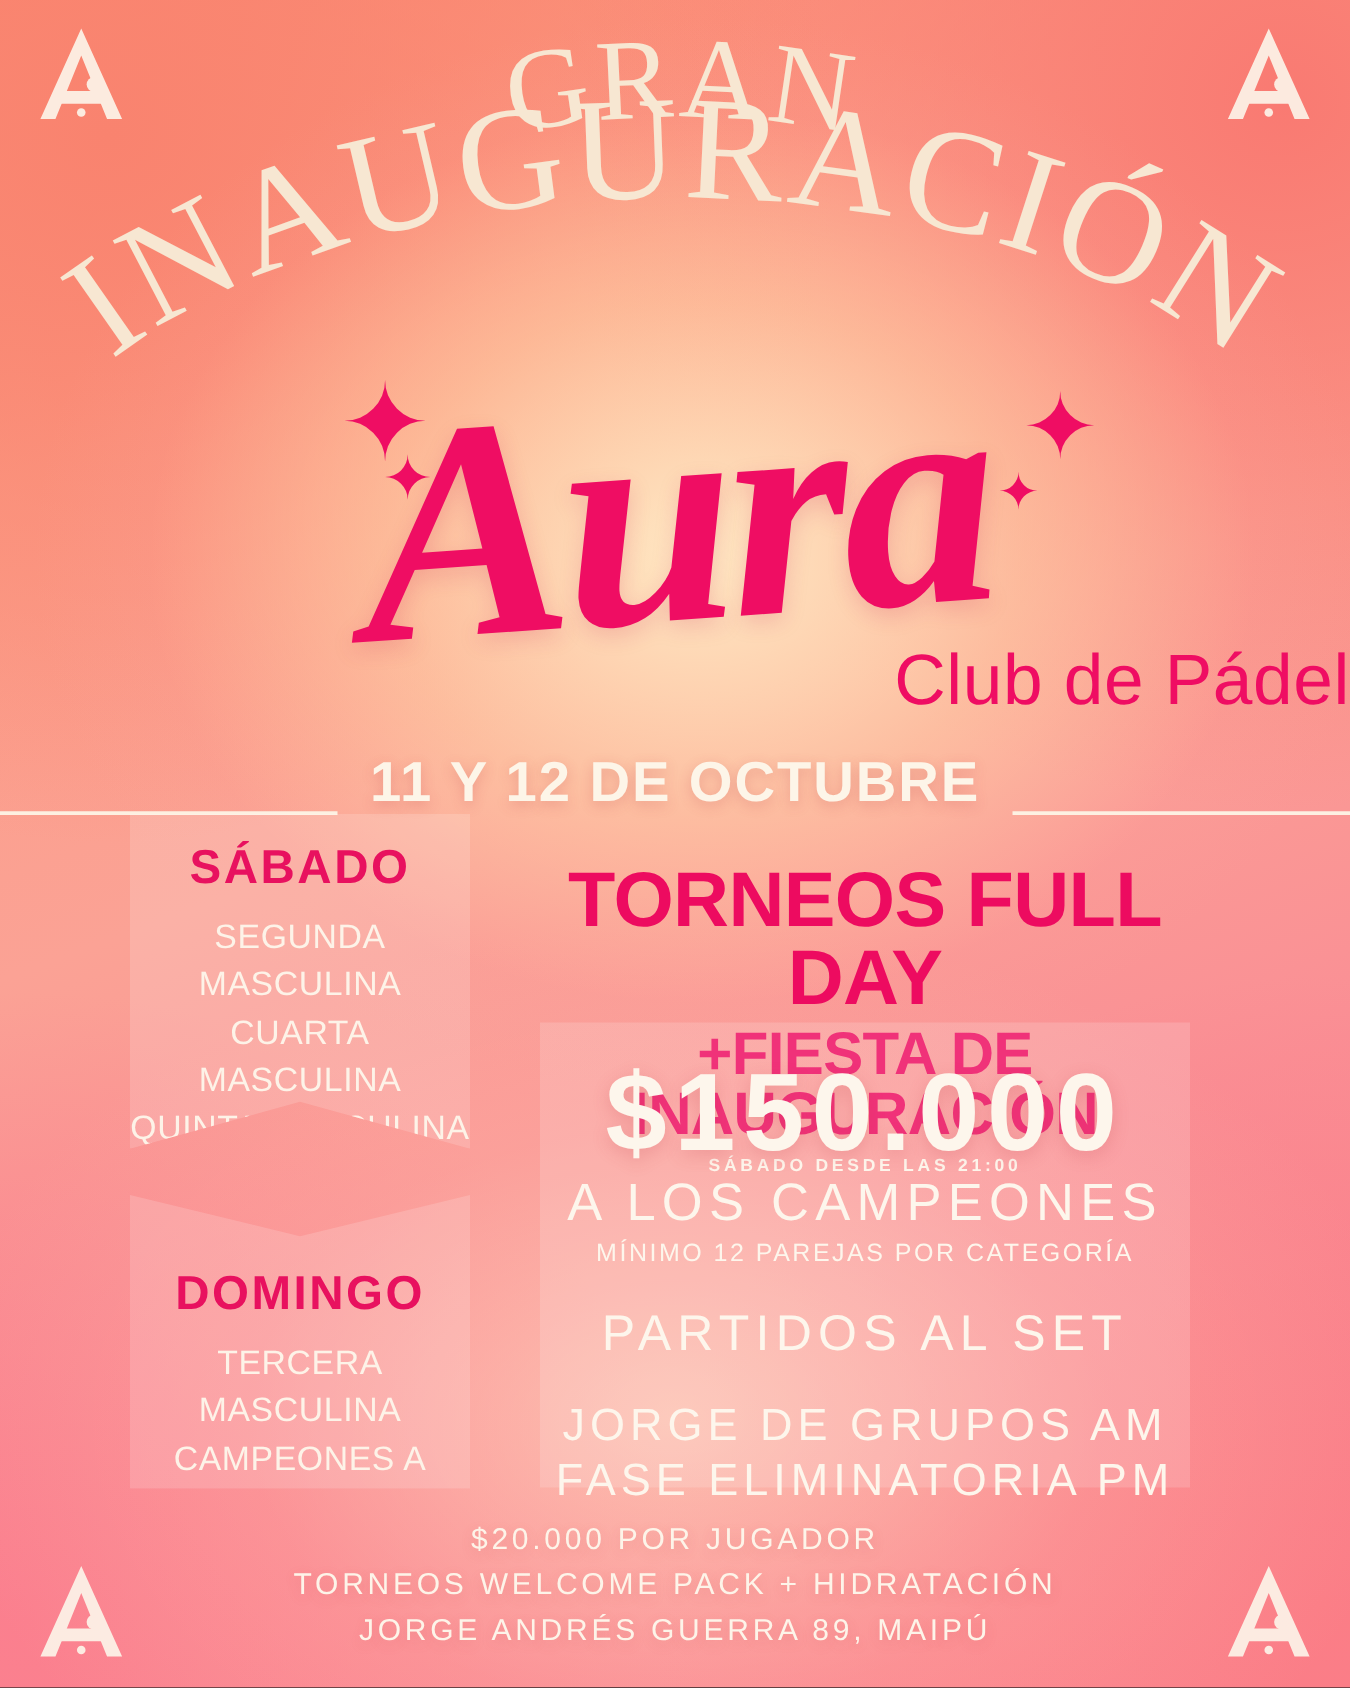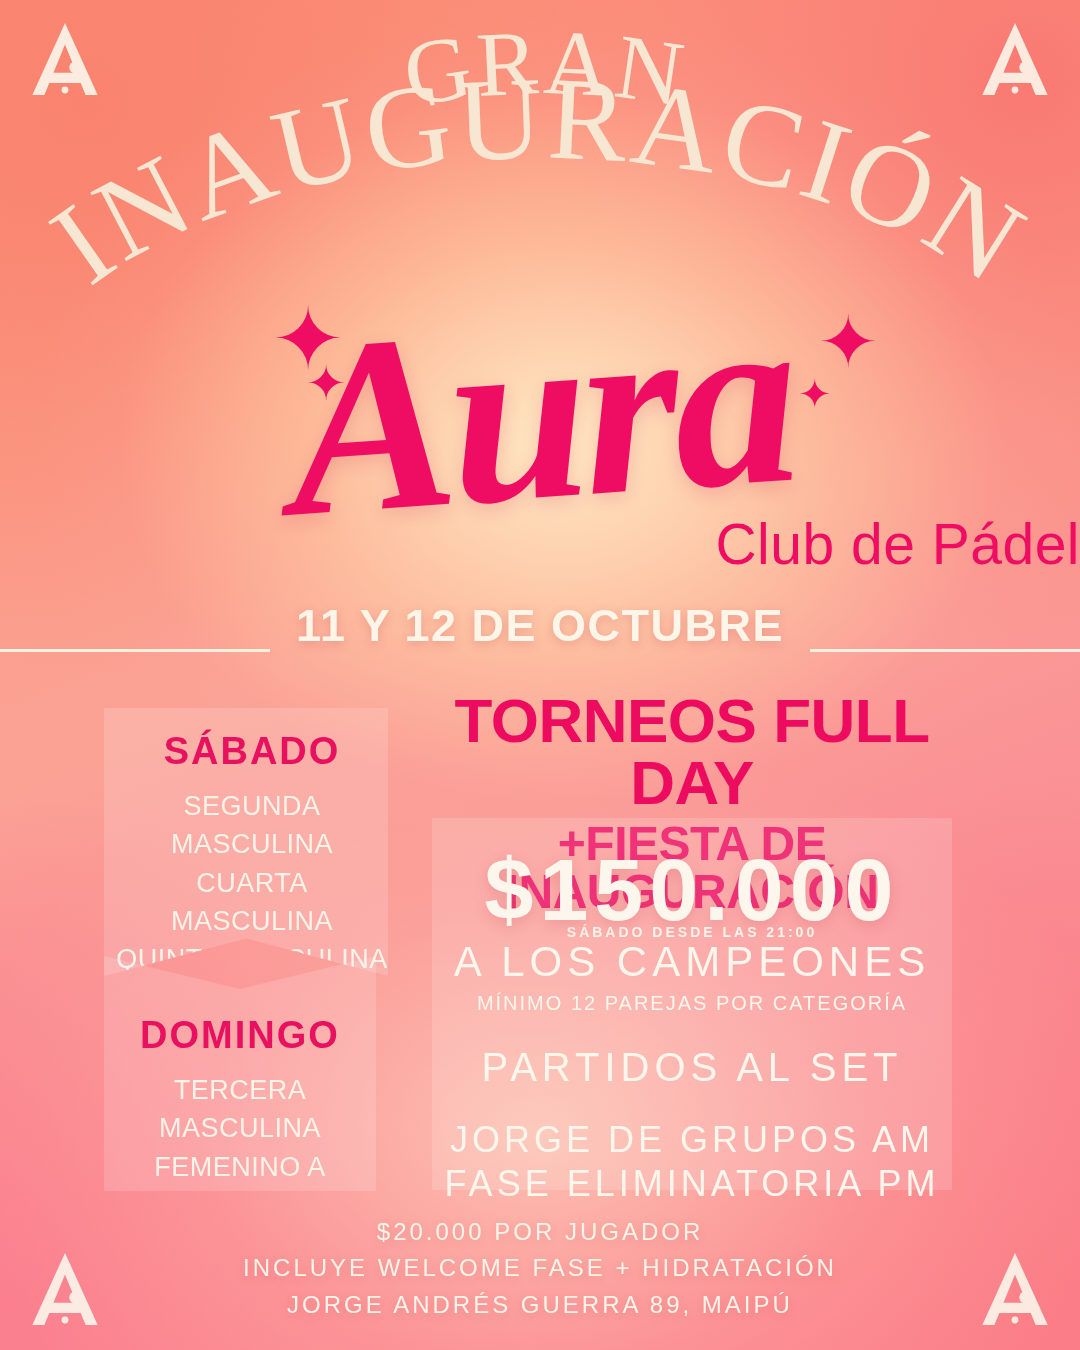--- a/index.html
+++ b/index.html
@@ -125,24 +125,23 @@
   
   .day-panel {
     position: absolute;
     left: 104px;
     width: 272px;
     background: rgba(255,255,255,0.16);
     text-align: center;
     color: #fdf3e7;
   }
   .day-sat {
-    top: 708px;
+    top: 651px;
     height: 268px;
     clip-path: polygon(0 0, 100% 0, 100% 100%, 50% 86%, 0 100%);
-    padding-left: 12px;
   }
   .day-sun {
     top: 956px;
     height: 235px;
     clip-path: polygon(0 0, 50% 14%, 100% 0, 100% 100%, 0 100%);
   }
   .day-title {
     font-weight: 700;
     font-size: 38px;
     color: #e8115f;
@@ -329,21 +328,21 @@
       <li>QUINTA MASCULINA</li>
       <li>FEMENINO C</li>
       <li>FEMENINO D</li>
     </ul>
   </div>
 
   <div class="day-panel day-sun">
     <p class="day-title">DOMINGO</p>
     <ul class="cat-list">
       <li>TERCERA MASCULINA</li>
-      <li>FEMENINO A</li>
+      <li>CAMPEONES A</li>
       <li>FEMENINO B</li>
     </ul>
   </div>
 
   <div class="torneos">
     <h2>TORNEOS FULL DAY</h2>
     <h3>+FIESTA DE INAUGURACIÓN</h3>
     <p class="sub">SÁBADO DESDE LAS 21:00</p>
   </div>
 
@@ -351,17 +350,17 @@
     <p class="prize-amount">$150.000</p>
     <p class="prize-for">A LOS CAMPEONES</p>
     <p class="prize-note">MÍNIMO 12 PAREJAS POR CATEGORÍA</p>
     <p class="prize-line">PARTIDOS AL SET</p>
     <p class="prize-line small">JORGE DE GRUPOS AM</p>
     <p class="prize-line small" style="margin-top:0">FASE ELIMINATORIA PM</p>
   </div>
 
   <div class="footer">
     <p>$20.000 POR JUGADOR</p>
-    <p>INCLUYE WELCOME FASE + HIDRATACIÓN</p>
+    <p>TORNEOS WELCOME PACK + HIDRATACIÓN</p>
     <p>JORGE ANDRÉS GUERRA 89, MAIPÚ</p>
   </div>
 
 </div>
 
 </body></html>

